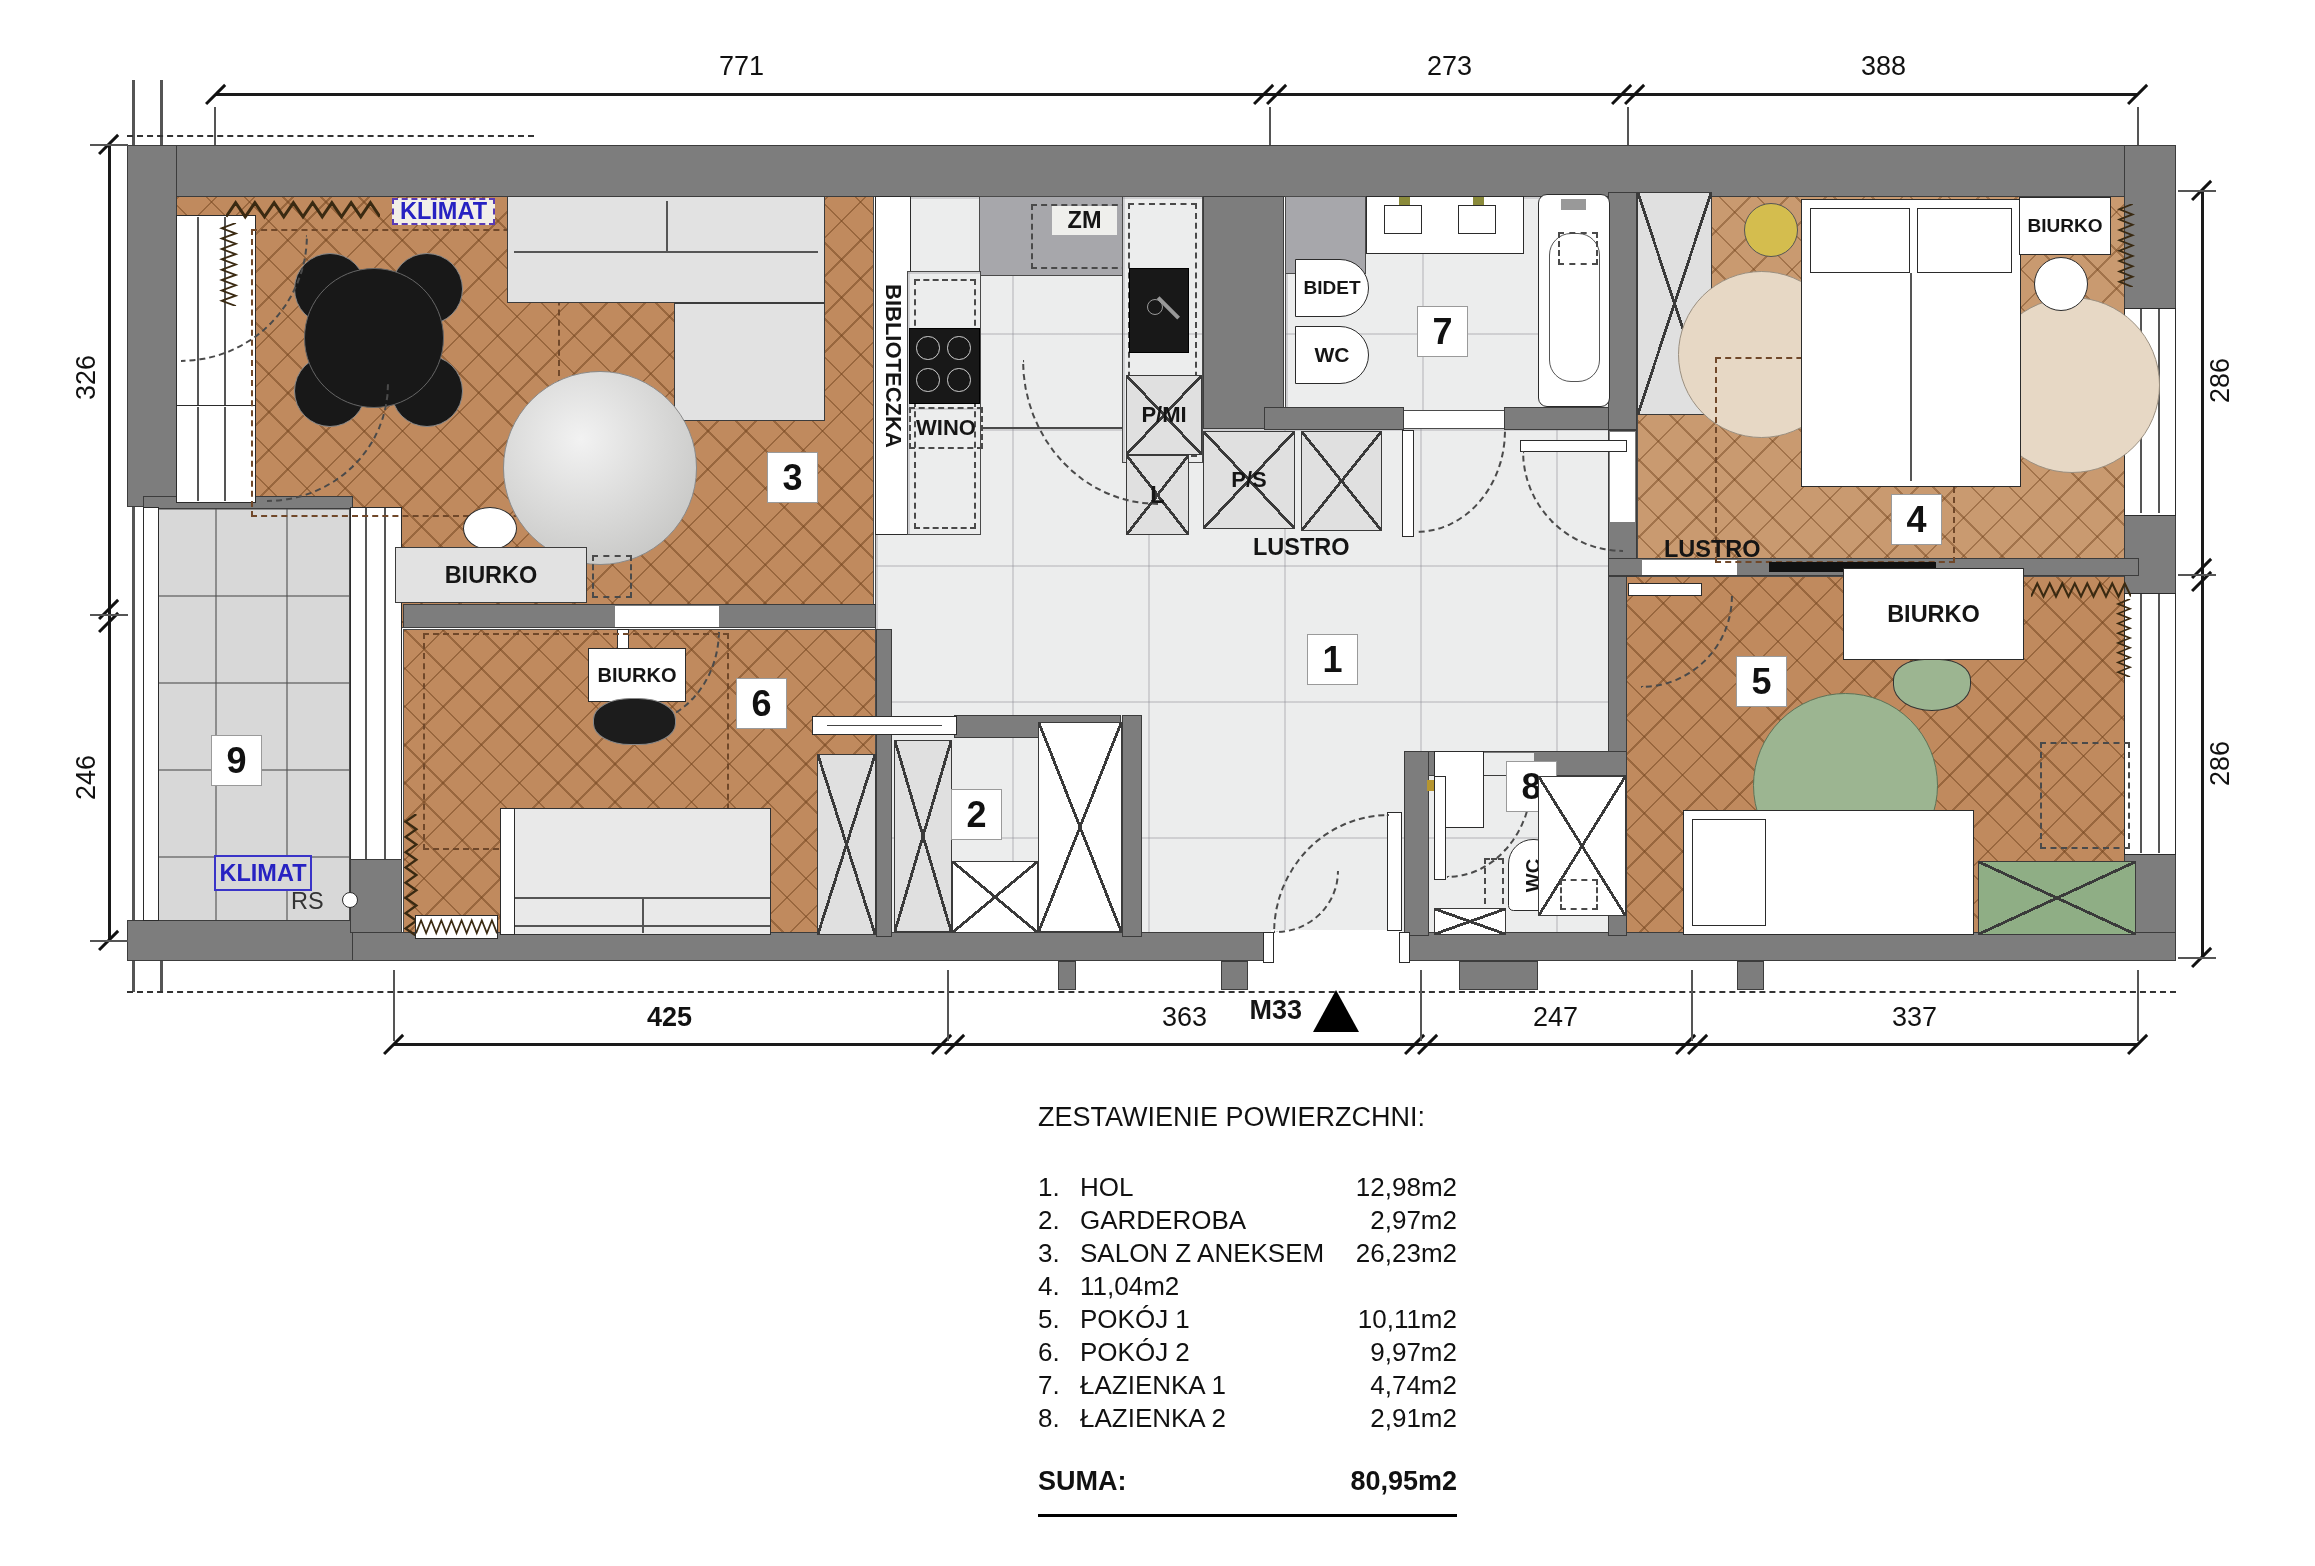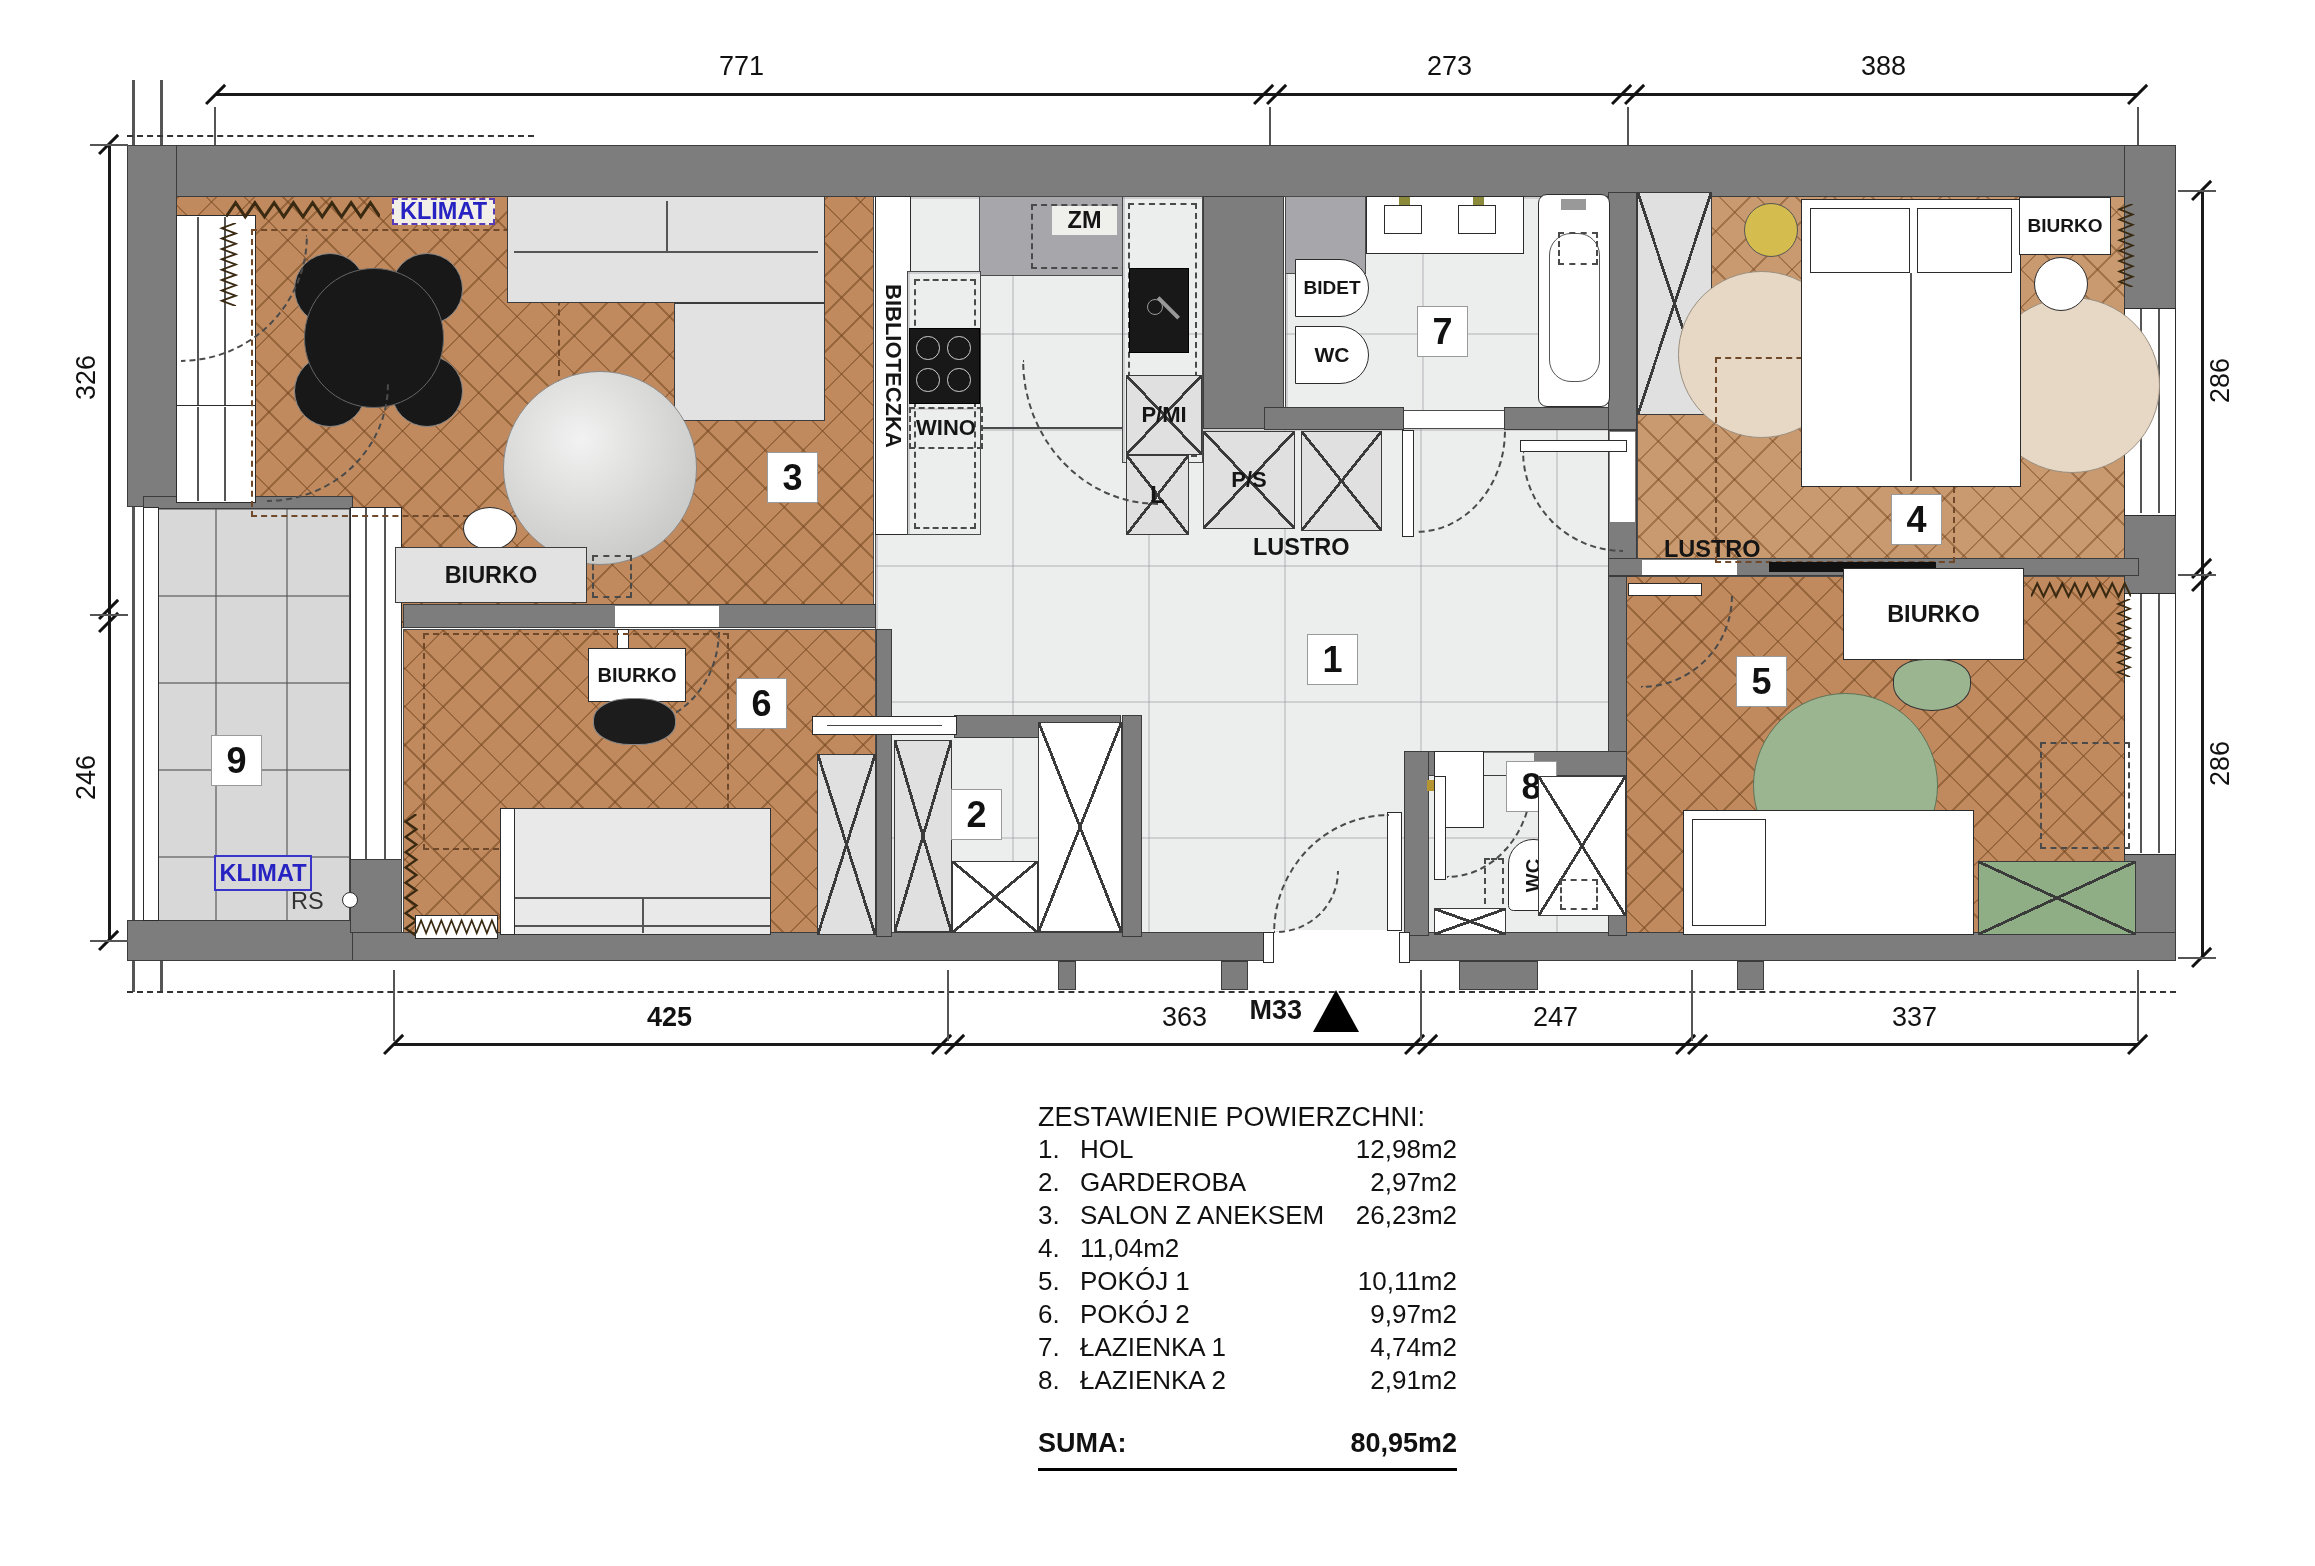--- a/index.html
+++ b/index.html
@@ -43,26 +43,26 @@
   .arcTL{border-top:2.3px dashed #4a4a4a;border-left:2.3px dashed #4a4a4a;border-top-left-radius:100% 100%;}
   .arcBL{border-bottom:2.3px dashed #4a4a4a;border-left:2.3px dashed #4a4a4a;border-bottom-left-radius:100% 100%;}
   .arcBR{border-bottom:2.3px dashed #4a4a4a;border-right:2.3px dashed #4a4a4a;border-bottom-right-radius:100% 100%;}
   .vtext{writing-mode:vertical-rl;text-orientation:sideways;}
   .rot90{transform:rotate(-90deg);}
   .ctr{display:flex;align-items:center;justify-content:center;}
   .dimtxt{font-size:27px;color:#111;text-align:center;}
   .zz svg{display:block;width:100%;height:100%;}
   .tri{width:0;height:0;border-left:23.5px solid transparent;border-right:23.5px solid transparent;border-bottom:42px solid #000;}
   .legend{color:#111;}
-  .lg-title{font-size:27px;}
+  .lg-title{font-size:27px;margin-bottom:38px;}
   .lg-row{display:flex;font-size:26px;line-height:33px;}
   .lg-no{width:42px;}
   .lg-name{flex:1;}
   .lg-val{text-align:center;}
-  .lg-suma{display:flex;font-size:27px;font-weight:bold;border-bottom:3.6px solid #000;padding-bottom:9px;margin-top:31px;}
+  .lg-suma{display:flex;font-size:27px;font-weight:bold;border-bottom:3.6px solid #000;padding-bottom:17px;margin-top:31px;}
 </style>
 </head>
 <body>
 
 <div id="canvas">
 
   <div class="a ext" style="left:132px;top:80px;width:2.7px;height:912px;"></div>
   <div class="a ext" style="left:160px;top:80px;width:2.7px;height:912px;"></div>
   <div class="a" style="left:127px;top:135px;width:407px;height:0;border-top:2.7px dashed #333;"></div>
   <div class="a" style="left:127px;top:991px;width:2049px;height:0;border-top:2.7px dashed #333;"></div>

